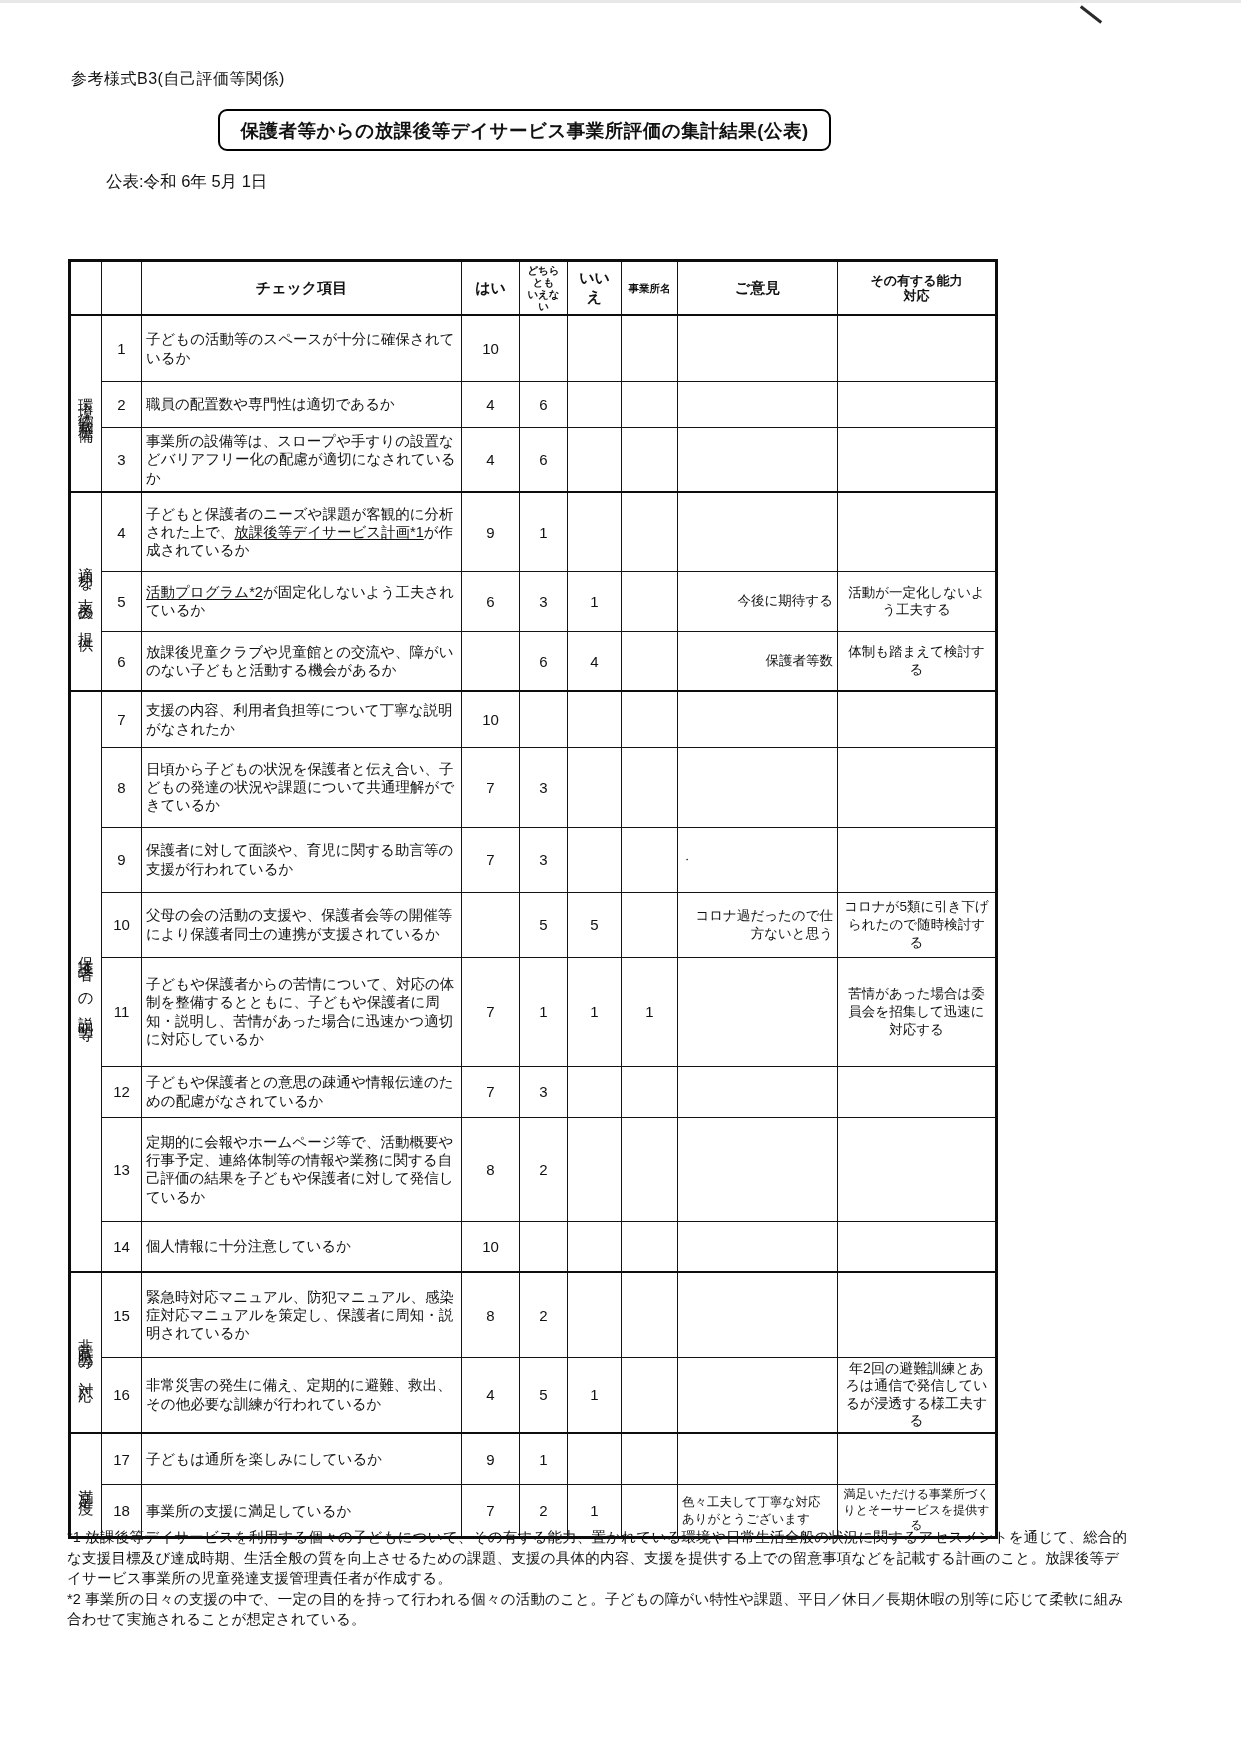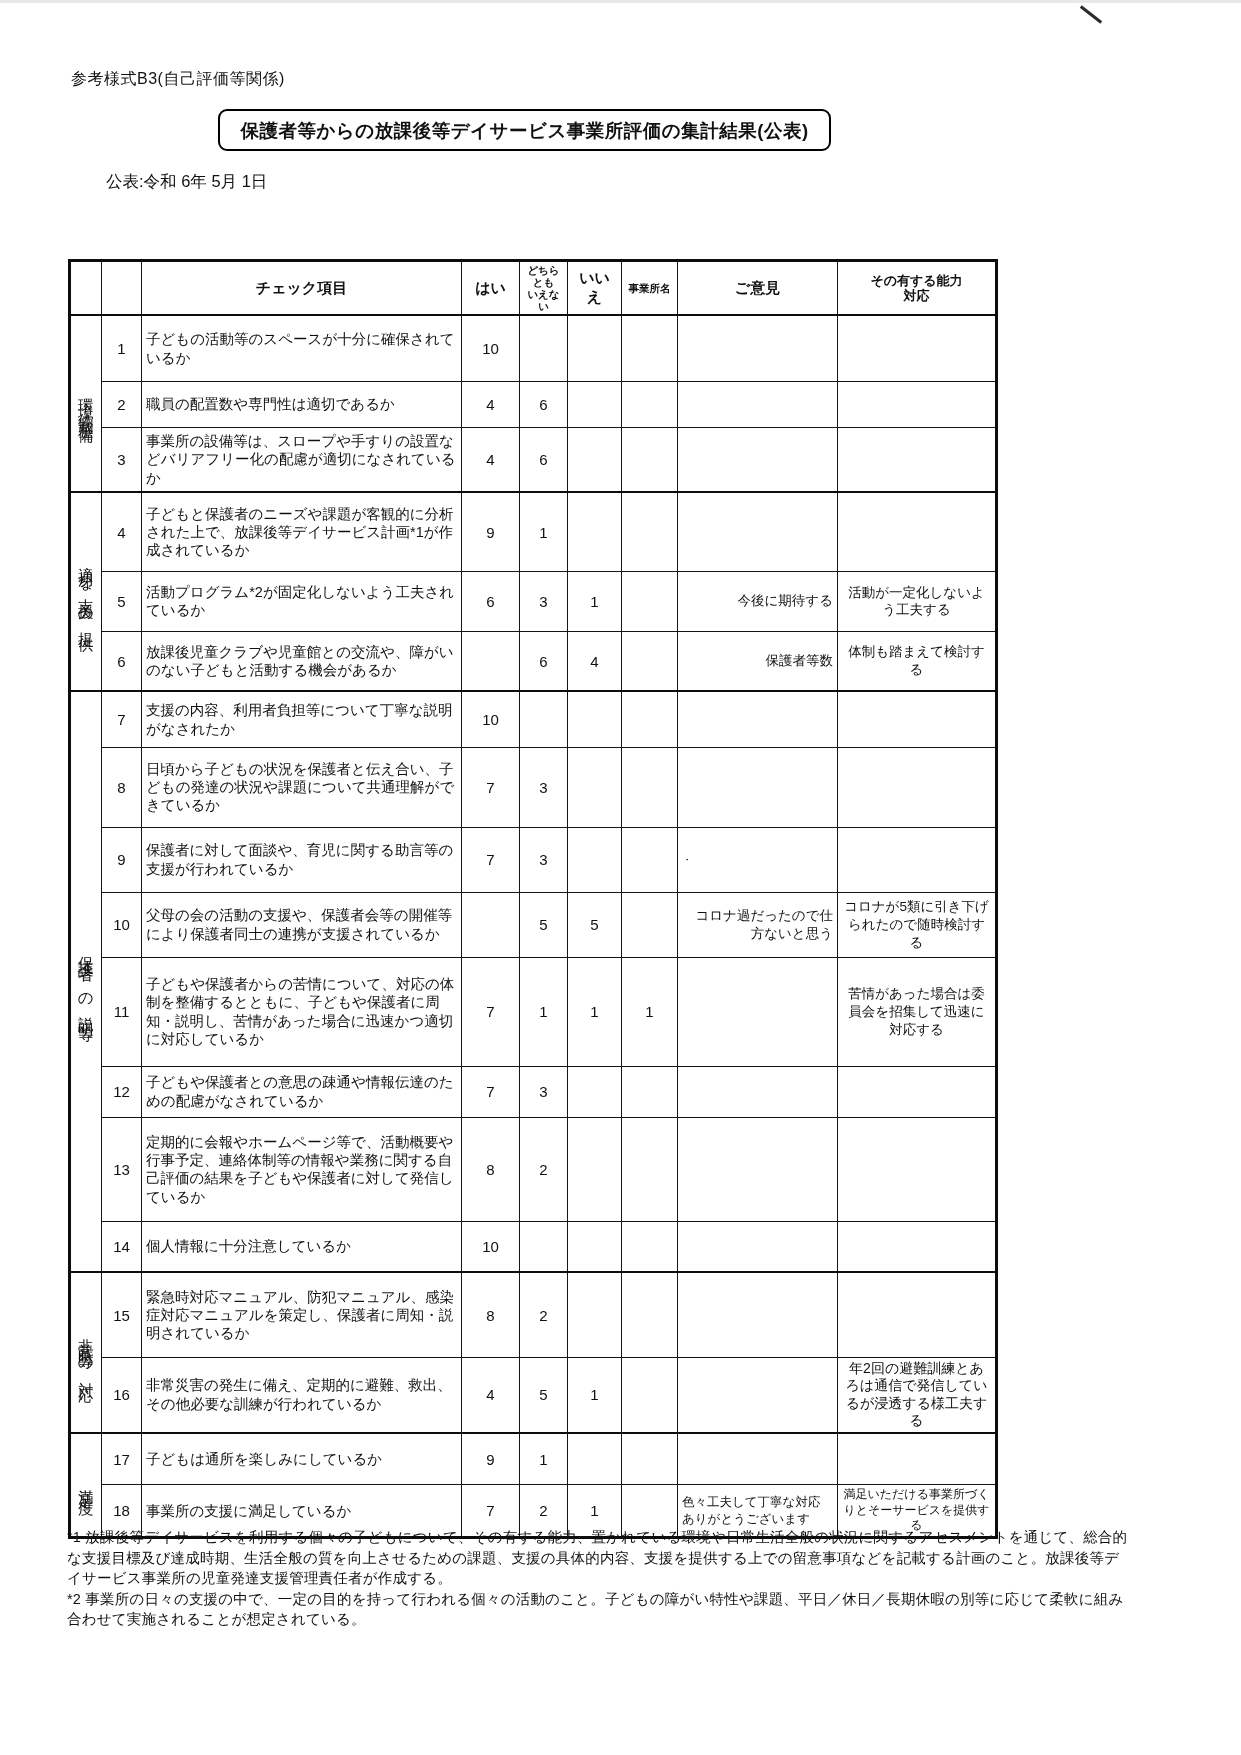--- a/index.html
+++ b/index.html
@@ -52,21 +52,21 @@
   }
   .num { text-align:center; font-size:15px; padding:0; }
   .item { font-size:14.5px; line-height:1.26; text-align:left; word-break:break-all; padding:3px 5px; }
   .val { text-align:center; font-size:15px; padding:0; }
   .cmt { text-align:right; font-size:13.5px; line-height:1.3; word-break:break-all; padding:2px 5px; }
   .resp { text-align:center; font-size:13.5px; line-height:1.3; word-break:break-all; padding:2px 5px; }
   .sm-left { font-size:14px; text-align:center; line-height:1.25; padding:2px 3px; }
   .sm-cmt { font-size:12.5px; text-align:left; line-height:1.3; }
   .sm-resp { font-size:12px; text-align:center; line-height:1.3; }
   .dotc { vertical-align:top; text-align:left; padding:2px 0 0 34px; font-size:10px; line-height:1; }
-  .u { text-underline-offset:2px; }
+  .u { text-decoration:underline; text-underline-offset:2px; }
   .footnotes { position:absolute; left:67px; top:1524px; width:1066px; }
   .footnote { font-size:14.5px; line-height:1.42; word-break:break-all; letter-spacing:0.2px; }
 </style>
 </head>
 <body>
 
 <div class="page">
 
   <div class="scan-mark"></div>
 

